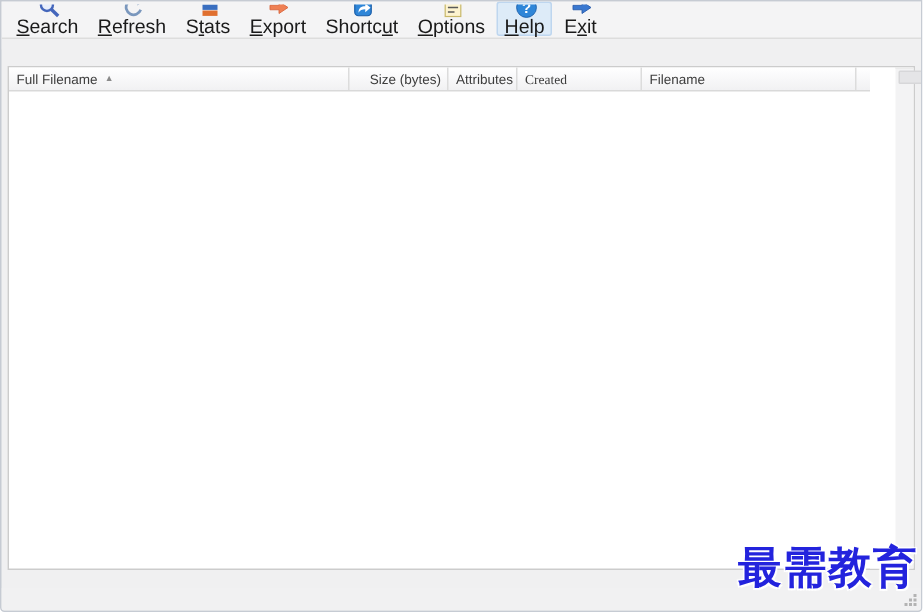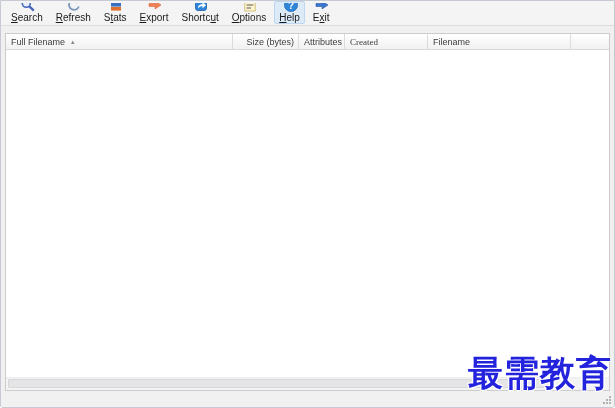--- a/index.html
+++ b/index.html
@@ -13,26 +13,26 @@
     height:23px;flex:0 0 23px;display:flex;align-items:flex-end;
     padding:0 0 1px 5px;background:#f4f4f5;border-bottom:1px solid #ddd;
   }
   .tb-btn{
     display:flex;flex-direction:column;align-items:center;
     padding:1px 4px 0 4px;margin-right:3px;border:1px solid transparent;border-radius:2px;
   }
   .tb-btn.hl{background:#ddebf8;border-color:#bed6ef;}
   .tb-icon{height:9px;width:16px;overflow:hidden;position:relative;}
   .tb-icon svg{position:absolute;top:-6px;left:1px;}
-  .tb-label{font-size:10px;color:#1a1a1a;line-height:11px;white-space:nowrap;}
+  .tb-label{font-size:13px;color:#1a1a1a;line-height:11px;white-space:nowrap;}
   .tb-label u{text-decoration:underline;}
   .toolbar-gap{height:7px;flex:0 0 7px;background:#f0f0f1;}
   .listview{
-    flex:1 1 auto;margin:0 4px;border:1px solid #ccc;background:#fff;
-    display:flex;flex-direction:column;min-height:0;
+    flex:1 1 auto;margin:11px 4px;border:1px solid #ccc;background:#fff;
+    display:flex;flex-direction:row;min-height:0;
   }
   .hdr-row{
     flex:0 0 15px;height:15px;display:flex;
     background:linear-gradient(#ffffff,#f1f1f3);border-bottom:1px solid #d9d9d9;
   }
   .hdr-cell{
     box-sizing:border-box;display:flex;align-items:center;
     padding:0 4px 0 5px;border-right:1px solid #dcdcdc;
     font-size:9px;color:#3d3d3d;white-space:nowrap;overflow:hidden;
   }
@@ -43,21 +43,21 @@
   .hscroll{flex:0 0 12px;background:#f3f3f4;position:relative;border-top:1px solid #ececec;}
   .hscroll-thumb{position:absolute;top:1px;height:9px;background:#e5e5e7;border:1px solid #d7d7d9;border-radius:1px;box-sizing:border-box;}
   .statusbar{flex:0 0 15px;height:15px;background:#f1f1f2;position:relative;margin-top:1px;}
   .grip{position:absolute;right:3px;bottom:3px;width:10px;height:10px;}
   .grip::after{
     content:"";position:absolute;right:0;bottom:0;width:2px;height:2px;background:#b3b3b3;
     box-shadow:-3px 0 #b3b3b3,-6px 0 #b3b3b3,0 -3px #b3b3b3,-3px -3px #b3b3b3,0 -6px #b3b3b3;
   }
   .watermark{
     position:absolute;right:2px;bottom:13px;z-index:5;pointer-events:none;
-    font-family:Liberation Mono, monospace;font-weight:bold;font-size:35px;
+    font-family:Liberation Serif, serif;font-weight:bold;font-size:29px;
     letter-spacing:1px;line-height:1;
     text-shadow:-1px -1px 0 #fff,1px -1px 0 #fff,-1px 1px 0 #fff,1px 1px 0 #fff,0 0 3px #fff;
   }
 </style>
 </head>
 <body>
 
 <div class="window">
   <div class="toolbar">
       <div class="tb-btn">

